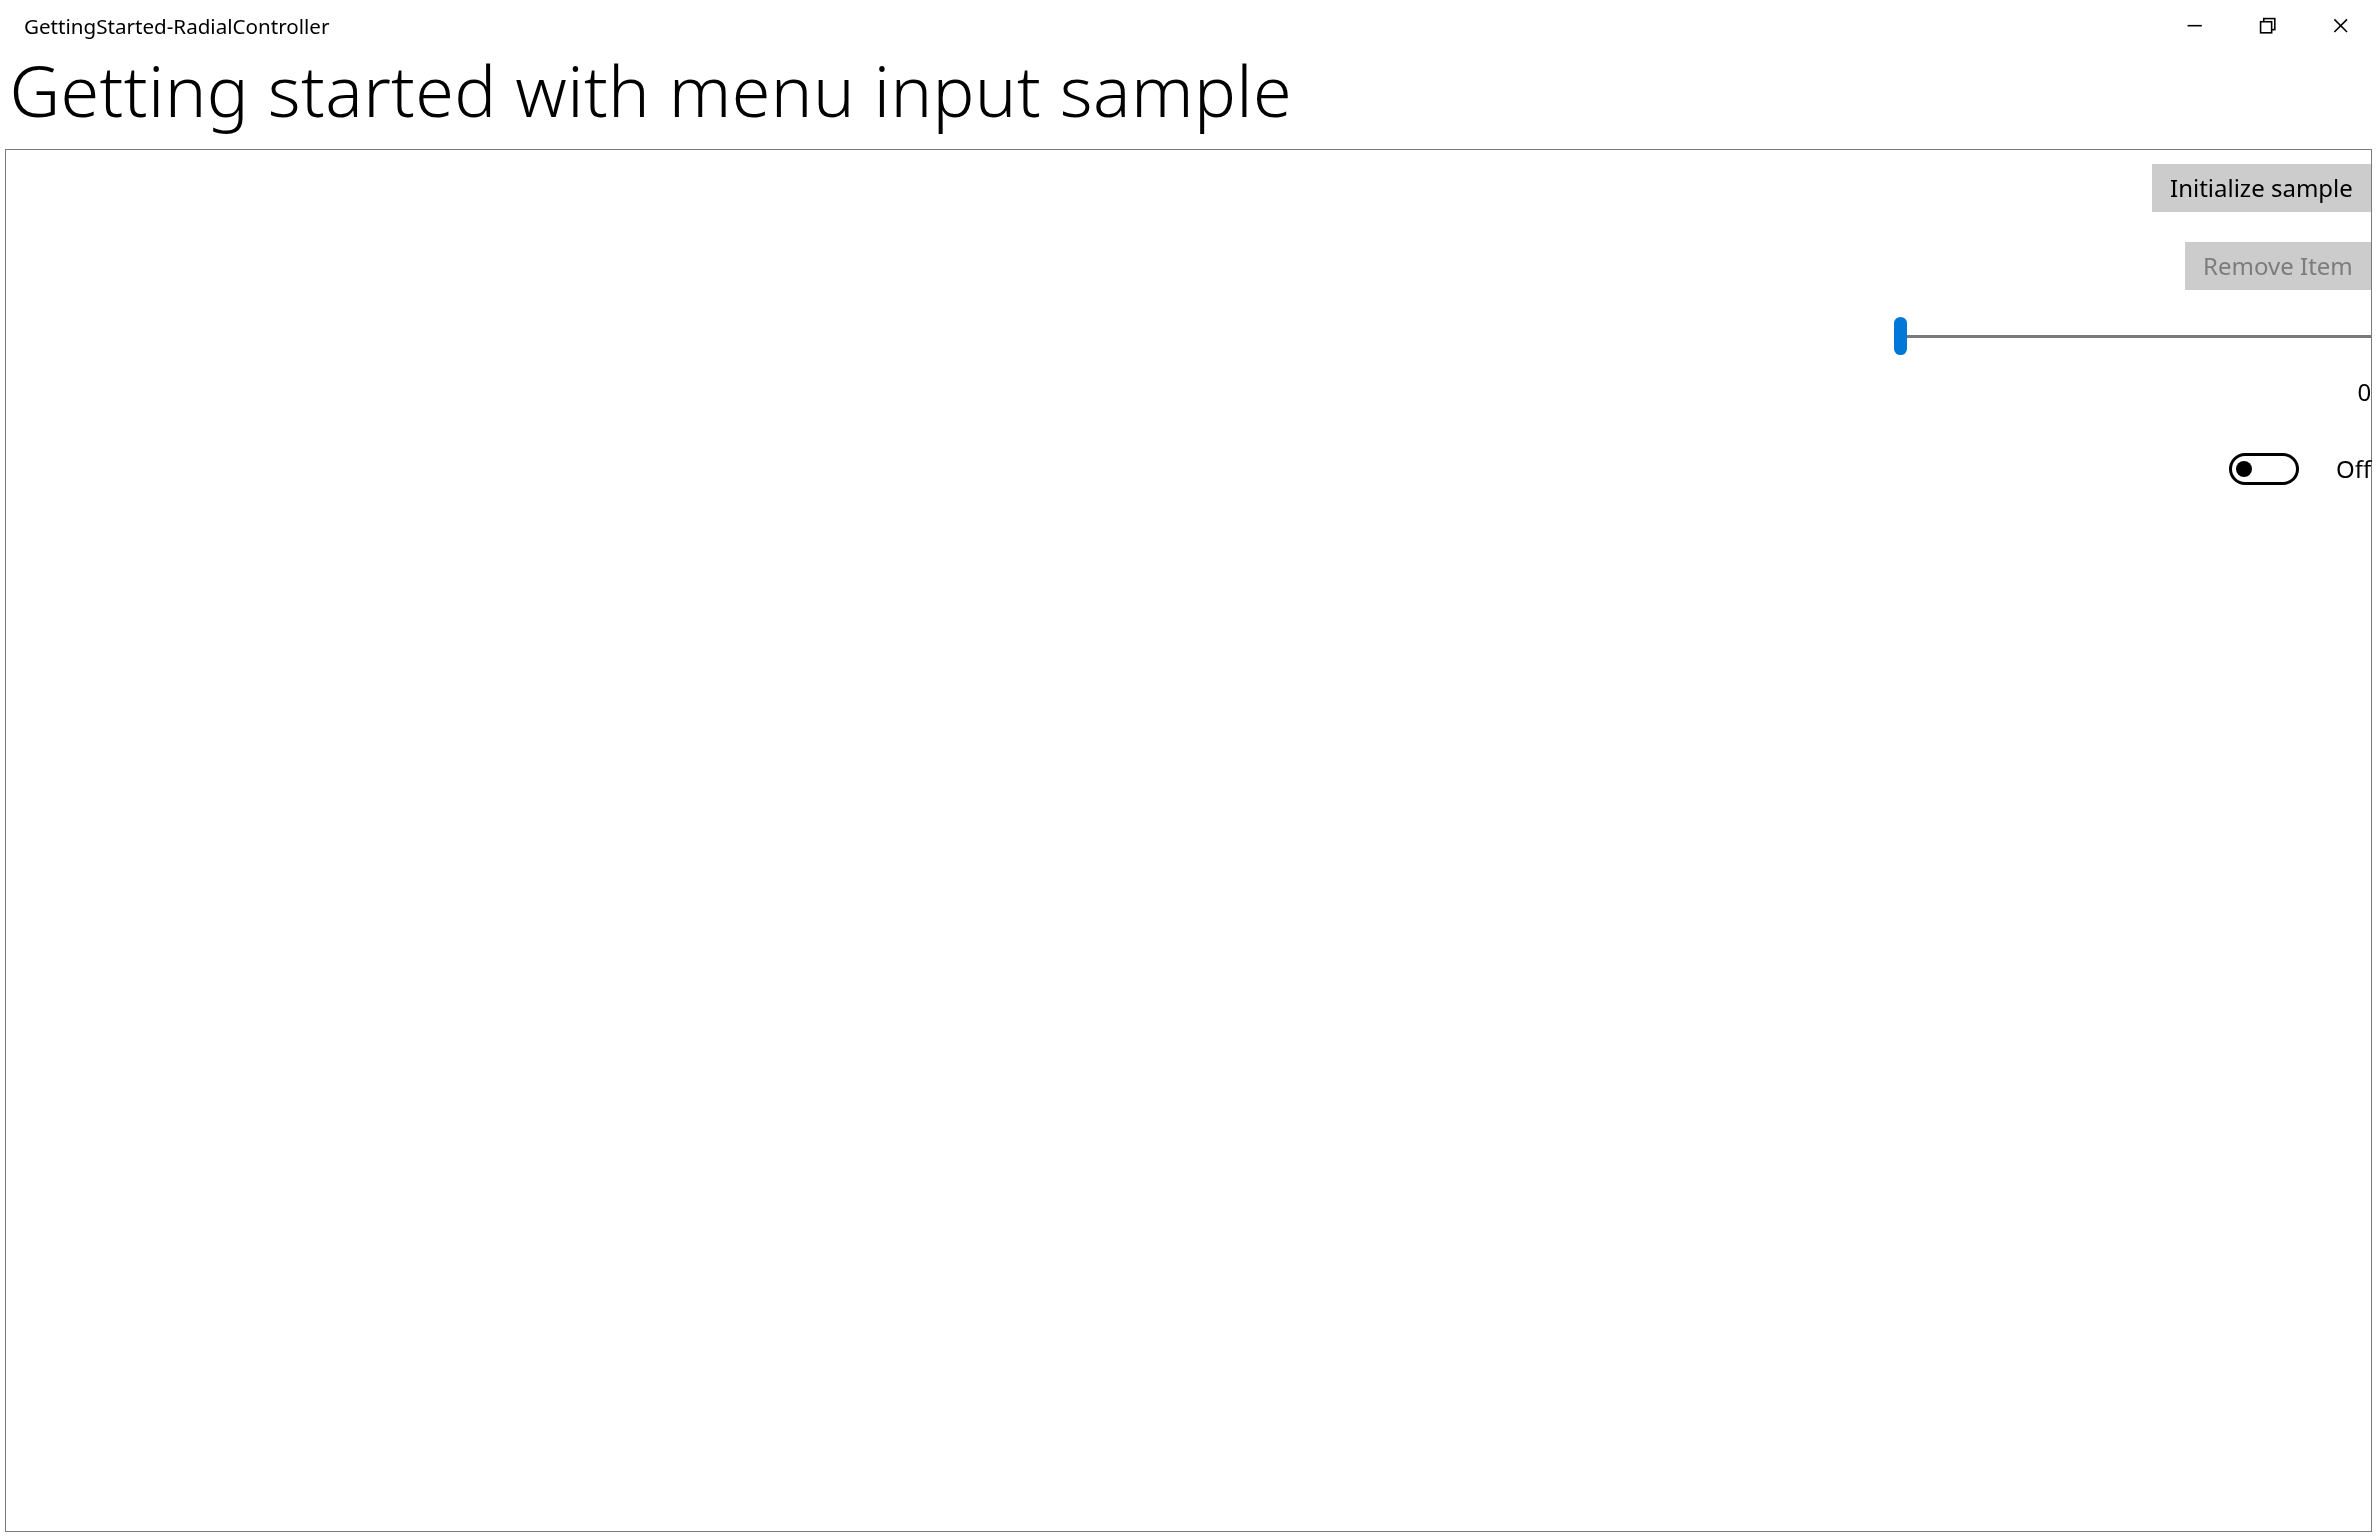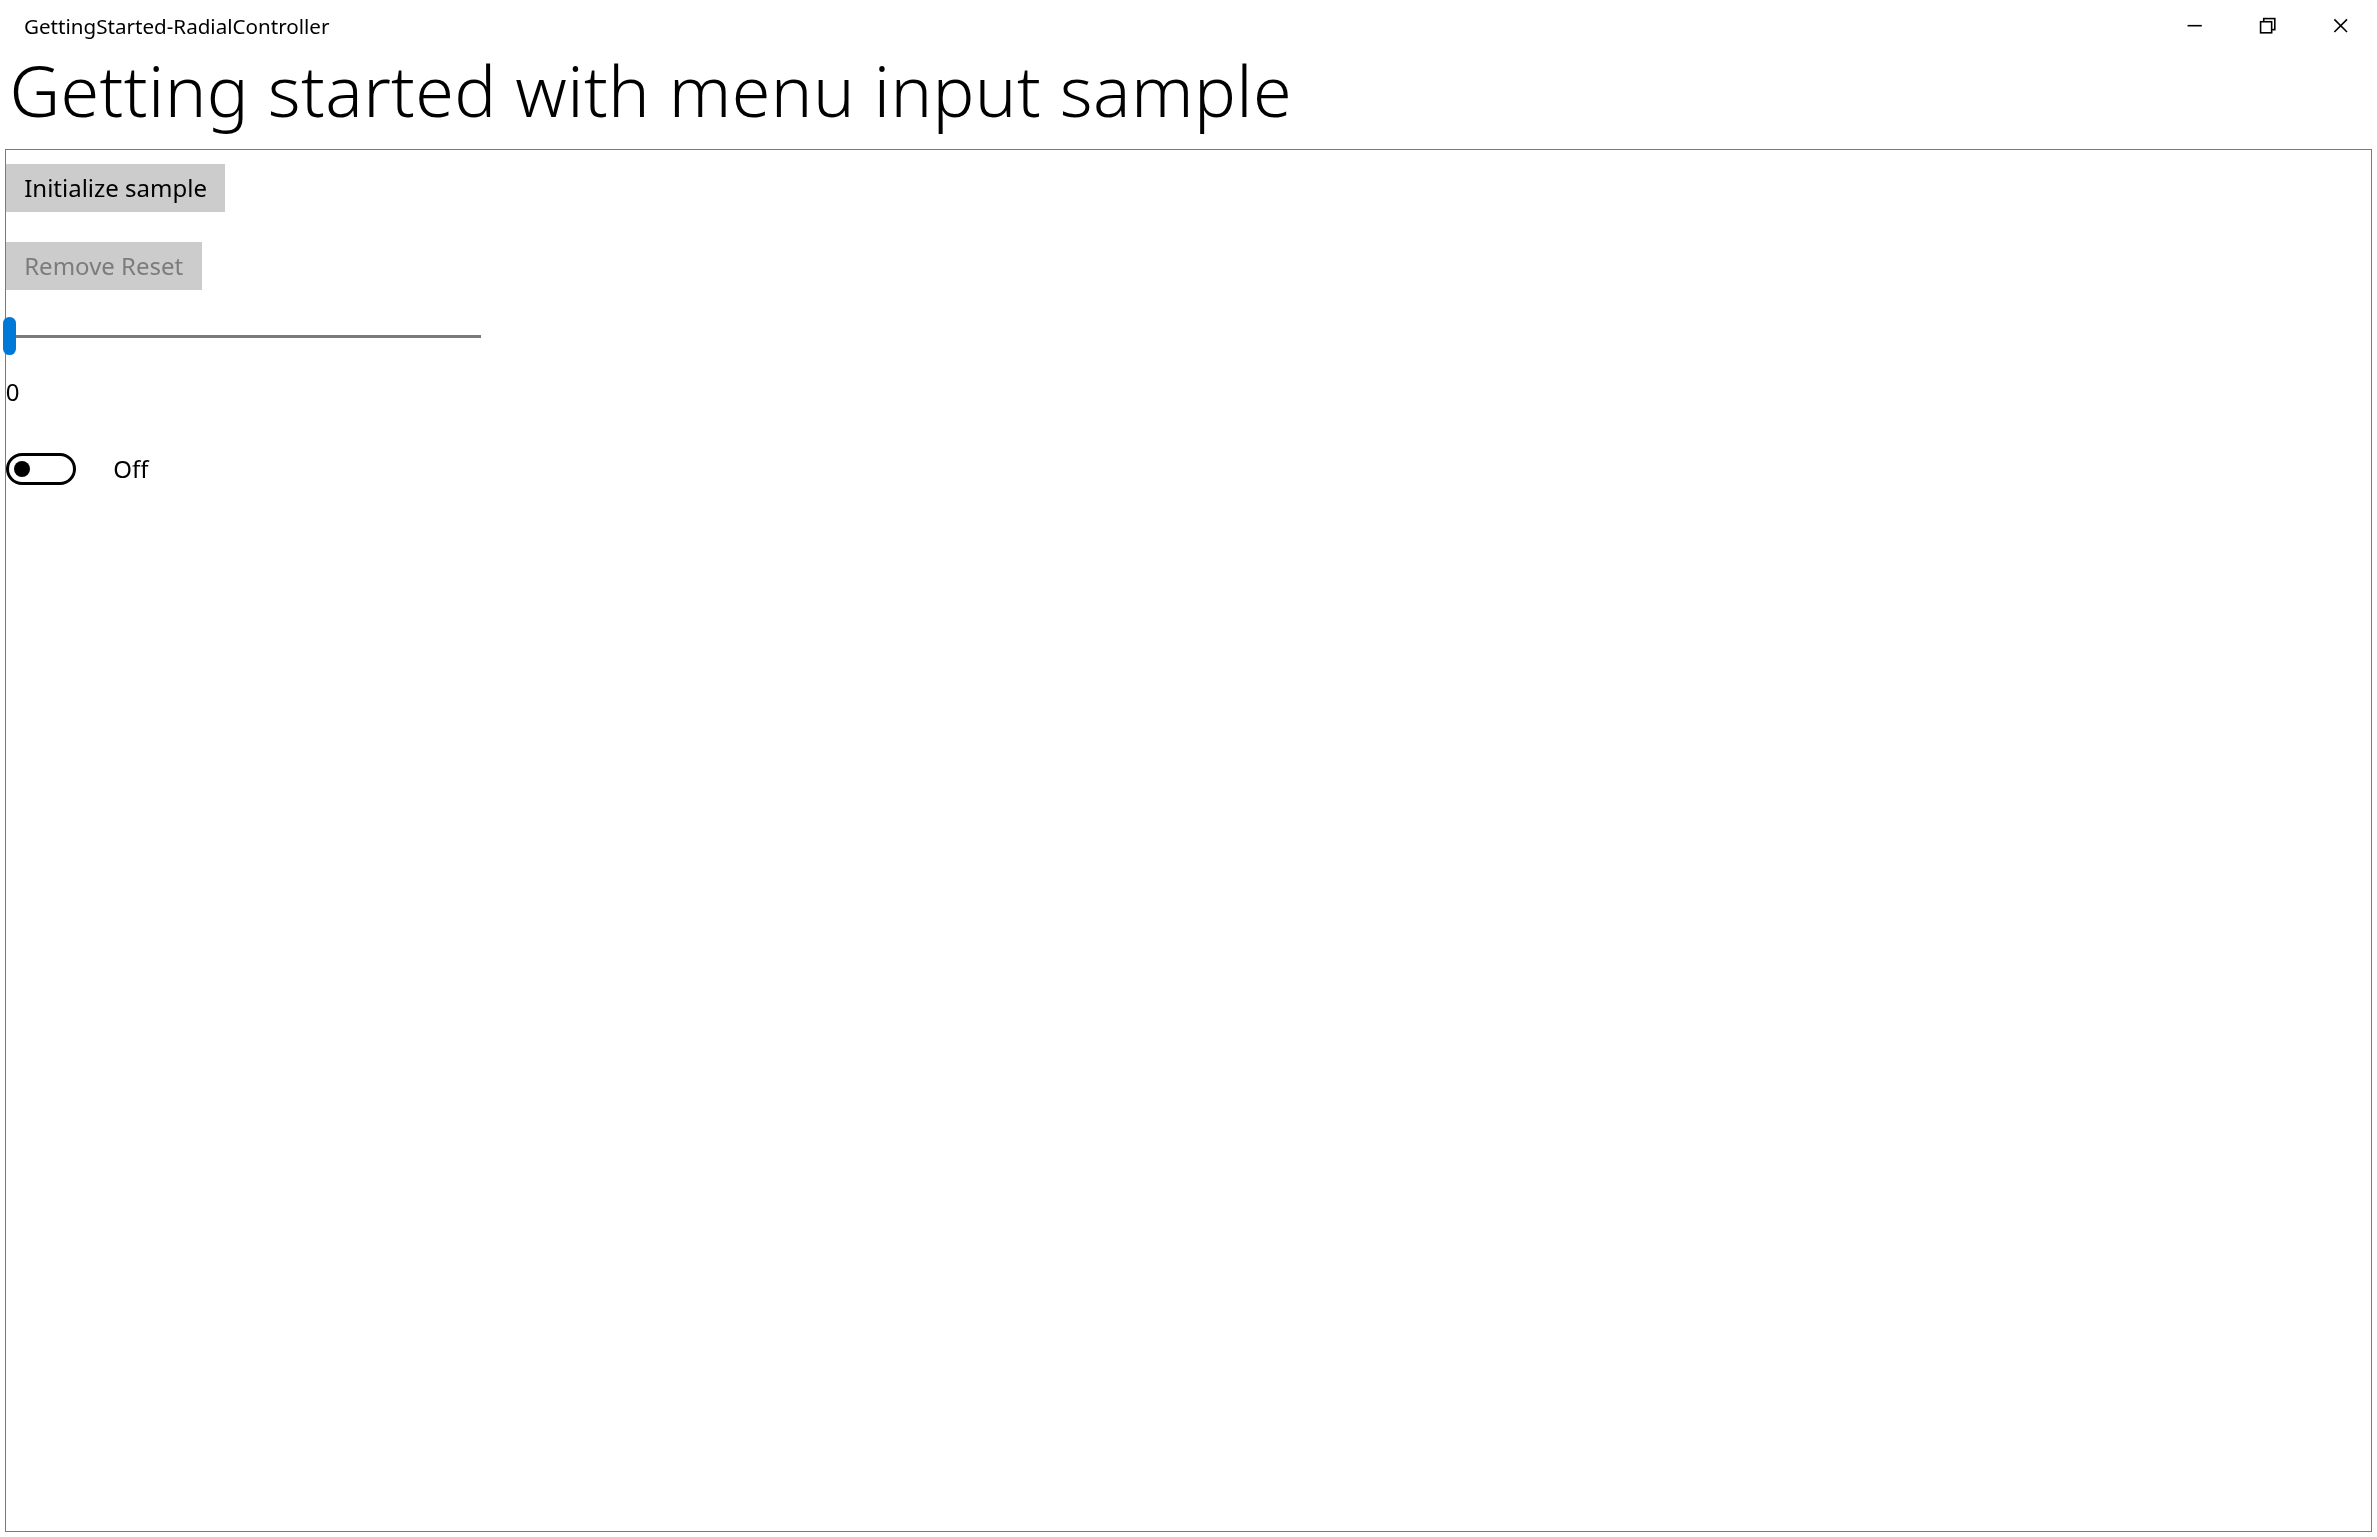--- a/index.html
+++ b/index.html
@@ -57,21 +57,21 @@
   .panel {
     position: absolute;
     left: 4.8px;
     right: 4.8px;
     top: 149px;
     bottom: 4.8px;
     border: 1.6px solid #7a7a7a;
     background: #fff;
     display: flex;
     flex-direction: column;
-    align-items: flex-start;
+    align-items: flex-end;
     padding-top: 14.3px;
   }
 
   
   .btn {
     background: #cccccc;
     border: 1.6px solid #cccccc;
     color: #000;
     font-size: 24px;
     font-weight: 400;
@@ -177,21 +177,21 @@
     </div>
   </div>
 </div>
 
 <h1 class="heading">Getting started with menu input sample</h1>
 
 <div class="panel">
 
   <button class="btn">Initialize sample</button>
 
-  <button class="btn disabled">Remove Reset</button>
+  <button class="btn disabled">Remove Item</button>
 
 
   <div class="slider-wrap">
     <div class="slider-track"></div>
     <div class="slider-thumb"></div>
   </div>
 
   <div class="slider-value">0</div>
 
   <div class="toggle-row">

